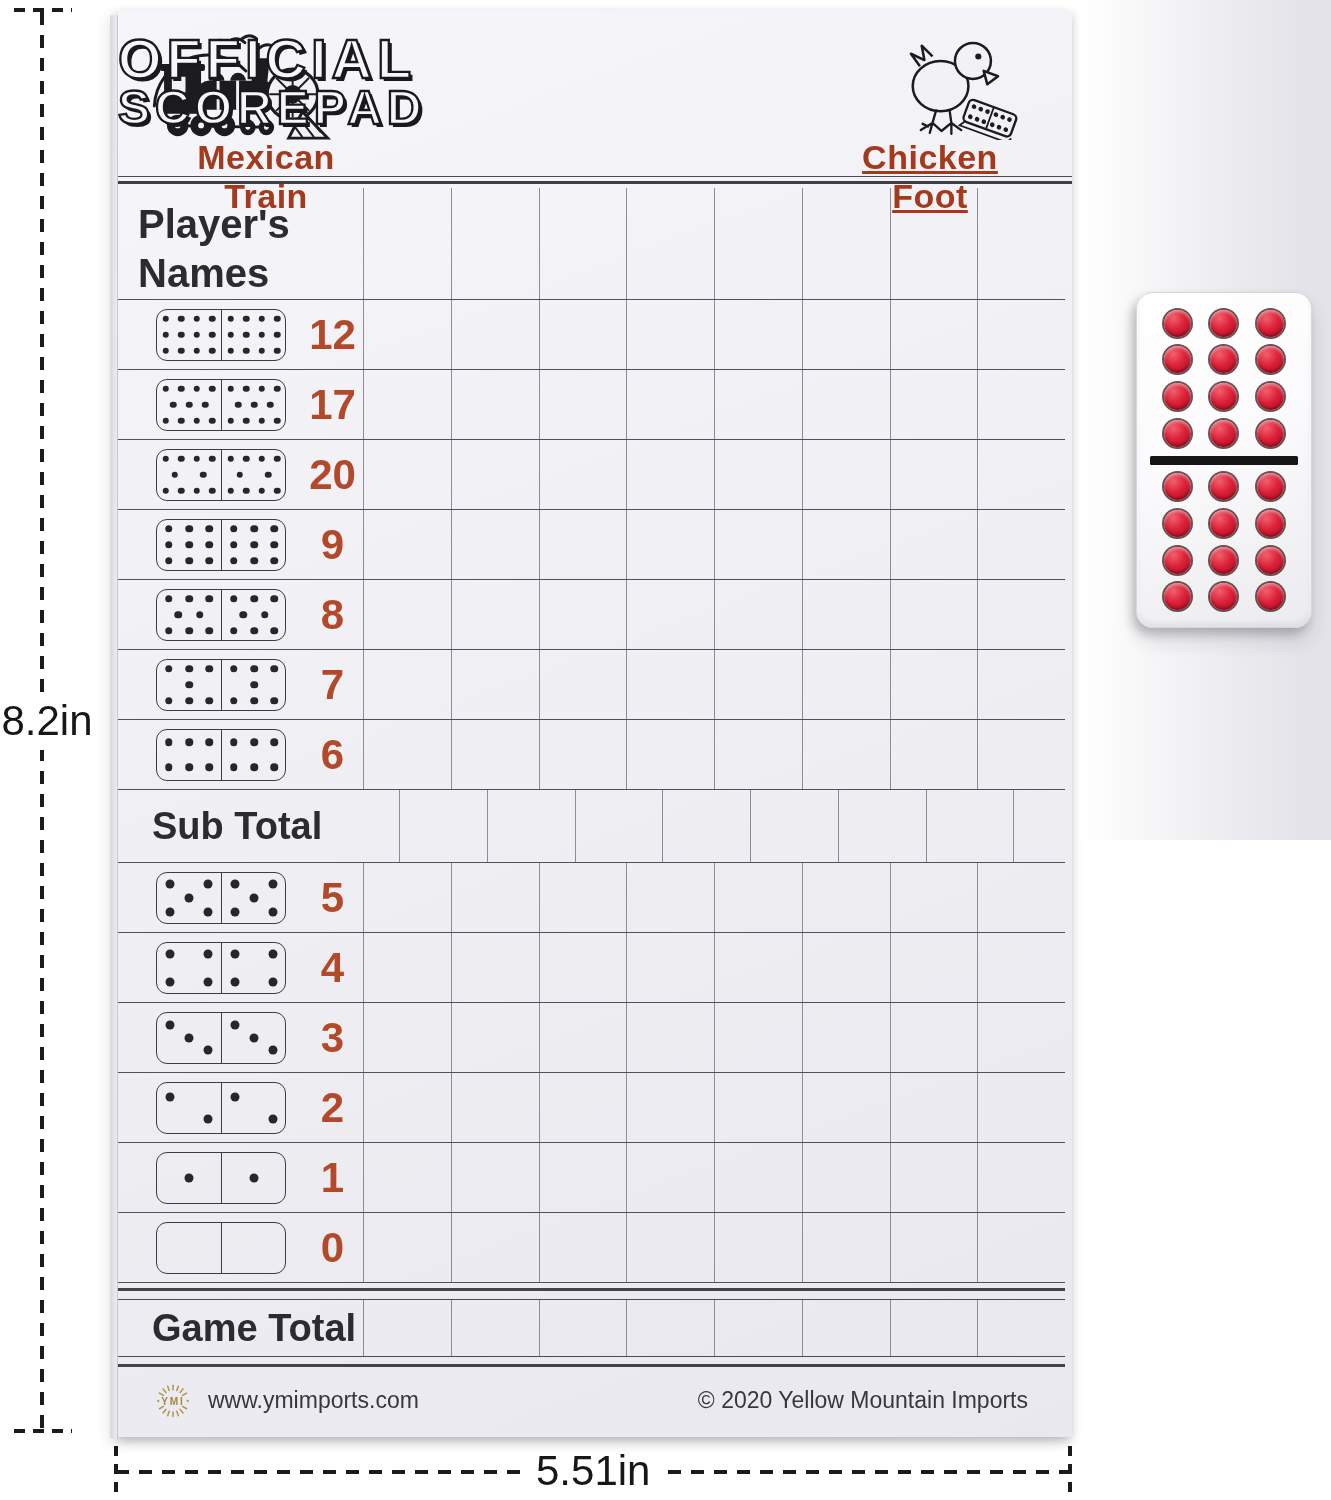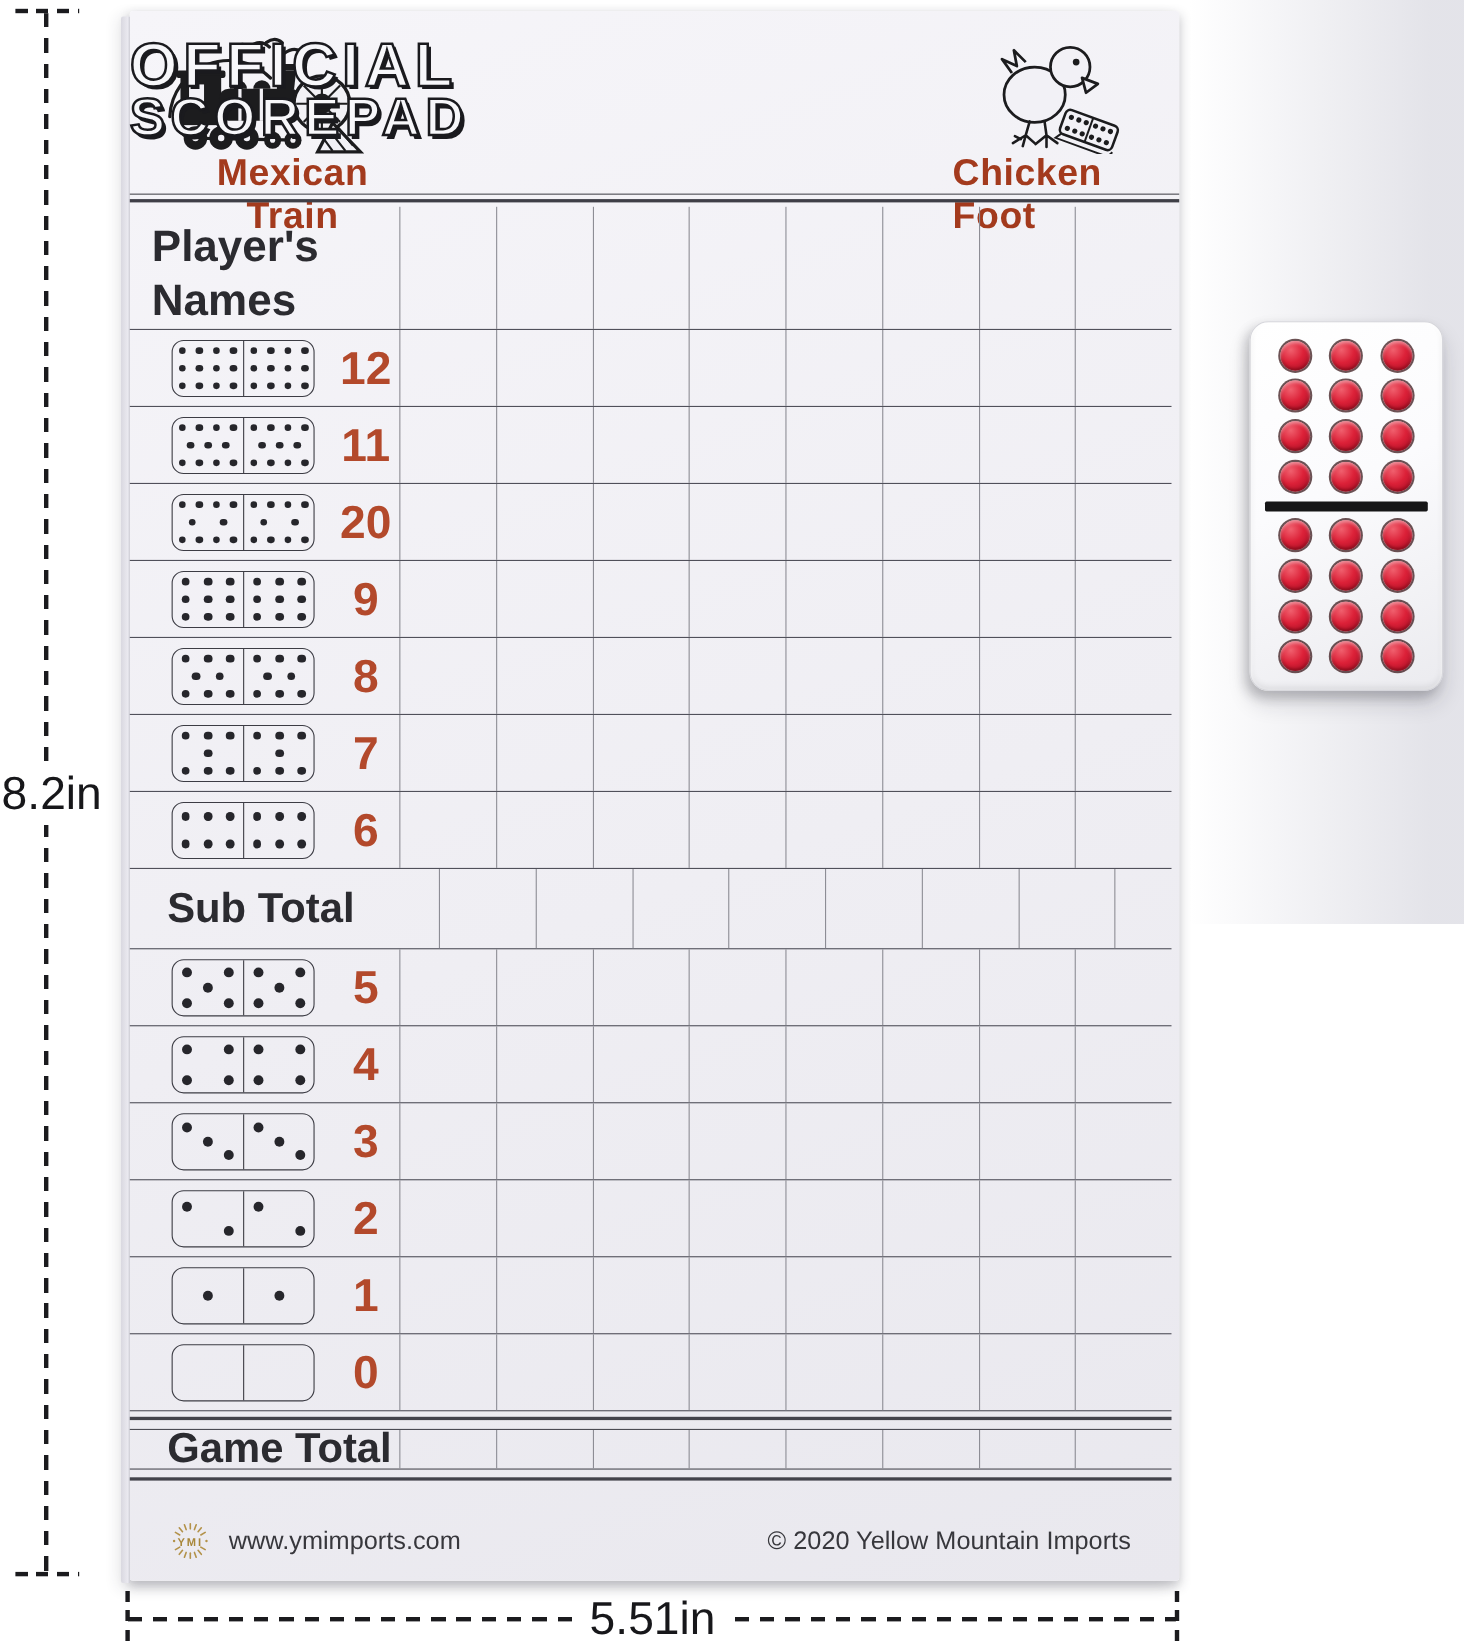--- a/index.html
+++ b/index.html
@@ -32,21 +32,21 @@
     background:linear-gradient(90deg,#d9d8e0,#efeef4);box-shadow:inset -1px 0 0 #c7c6cf;
     border-radius:2px 0 0 2px;}
 
   
   .pad-header{position:absolute;top:0;left:0;right:0;height:166px;}
   .train-svg{position:absolute;left:28px;top:20px;width:190px;height:112px;}
   .chick-svg{position:absolute;left:780px;top:24px;width:122px;height:106px;}
   .game-label{position:absolute;top:128px;font-size:34px;font-weight:bold;color:#a33a1d;
     letter-spacing:.5px;}
   .game-label.left{left:38px;width:220px;text-align:center;}
-  .game-label.right{left:748px;width:180px;text-align:left;}
+  .game-label.right{left:722px;width:180px;text-align:center;text-decoration:underline;}
   .pad-title{position:absolute;left:0;right:0;top:22px;text-align:left;line-height:.95;
     font-weight:bold;color:#f7f7fa;letter-spacing:5px;
     -webkit-text-stroke:2.3px #1a1a1e;text-shadow:3px 3px 0 #1a1a1e;}
   .pad-title .t1{font-size:56px;} .pad-title .t2{font-size:48px;}
 
   
   .rule-a{position:absolute;left:0;right:0;top:166px;height:1.3px;background:#4a4a52;}
   .rule-b{position:absolute;left:0;right:0;top:171px;height:3.2px;background:#3f3f47;}
 
   
@@ -64,21 +64,21 @@
   .mini-domino{position:relative;width:128px;height:50px;margin-left:38px;
     border:1.7px solid #3c3c44;border-radius:11px;flex:0 0 auto;}
   .half{position:absolute;top:0;bottom:0;width:50%;}
   .half.l{left:0;} .half.r{left:50%;border-left:1.5px solid #3c3c44;}
   .pip{position:absolute;border-radius:50%;background:#26262b;transform:translate(-50%,-50%);}
   .round-number{margin-left:16px;width:64px;text-align:center;font-size:42px;font-weight:bold;
     color:#b3492b;}
 
   
   .sep-top{height:3.2px;background:#43434b;margin-top:5px;margin-bottom:8px;}
-  .row-gametotal{display:flex;height:37px;box-sizing:border-box;
+  .row-gametotal{display:flex;height:58px;box-sizing:border-box;
     border-top:1.3px solid #4b4b53;border-bottom:1.3px solid #4b4b53;}
   .sep-bottom{height:2.6px;background:#43434b;margin-top:7px;}
 
   
   .pad-footer{position:absolute;left:0;right:0;top:1354px;height:72px;display:flex;
     align-items:center;justify-content:space-between;padding:0 44px 0 32px;box-sizing:border-box;}
   .footer-left{display:flex;align-items:center;gap:12px;}
   .footer-url{font-size:23px;color:#37373c;}
   .footer-copy{font-size:23px;color:#37373c;}
 
@@ -288,21 +288,21 @@
                 <div class="pip" style="width: 6.5px; height: 6.5px; left: 86%; top: 18%;"></div>
                 <div class="pip" style="width: 6.5px; height: 6.5px; left: 25%; top: 50%;"></div>
                 <div class="pip" style="width: 6.5px; height: 6.5px; left: 50%; top: 50%;"></div>
                 <div class="pip" style="width: 6.5px; height: 6.5px; left: 75%; top: 50%;"></div>
                 <div class="pip" style="width: 6.5px; height: 6.5px; left: 14%; top: 82%;"></div>
                 <div class="pip" style="width: 6.5px; height: 6.5px; left: 38%; top: 82%;"></div>
                 <div class="pip" style="width: 6.5px; height: 6.5px; left: 62%; top: 82%;"></div>
                 <div class="pip" style="width: 6.5px; height: 6.5px; left: 86%; top: 82%;"></div>
               </div>
             </div>
-            <div class="round-number">11</div>
+            <div class="round-number">17</div>
           </div>
           <div class="cell score-cell"></div>
           <div class="cell score-cell"></div>
           <div class="cell score-cell"></div>
           <div class="cell score-cell"></div>
           <div class="cell score-cell"></div>
           <div class="cell score-cell"></div>
           <div class="cell score-cell"></div>
           <div class="cell score-cell"></div>
         </div>

